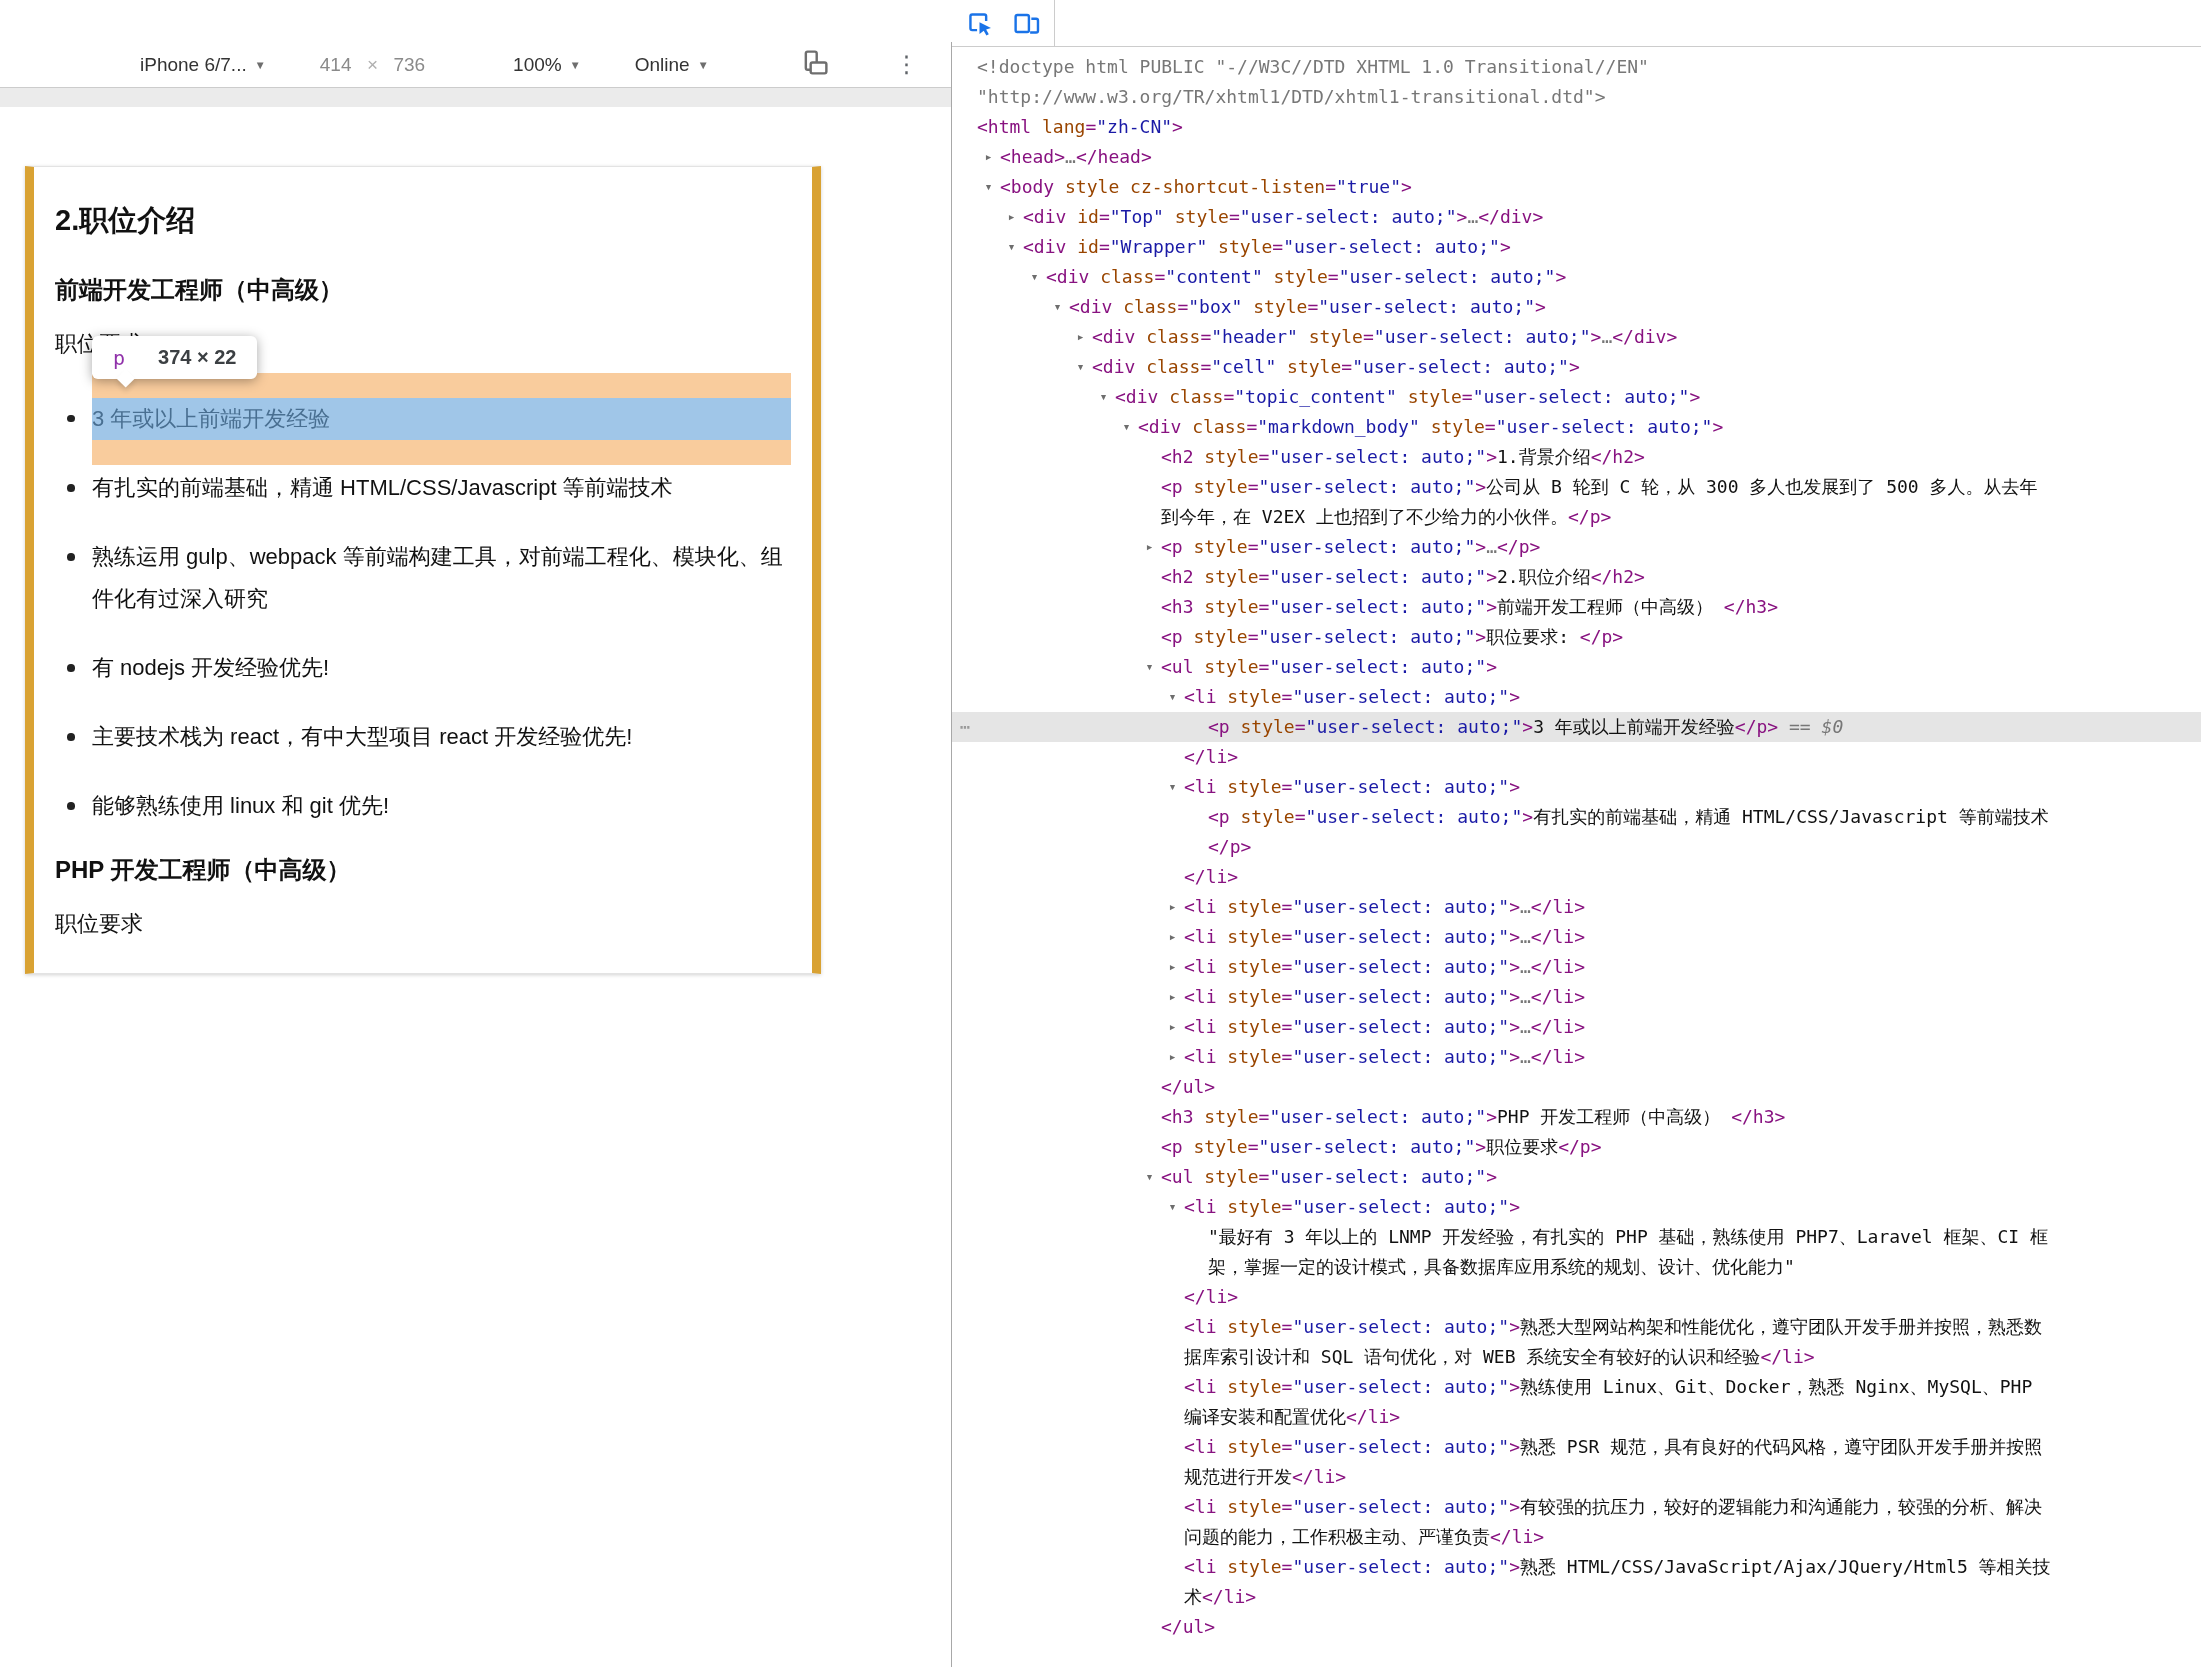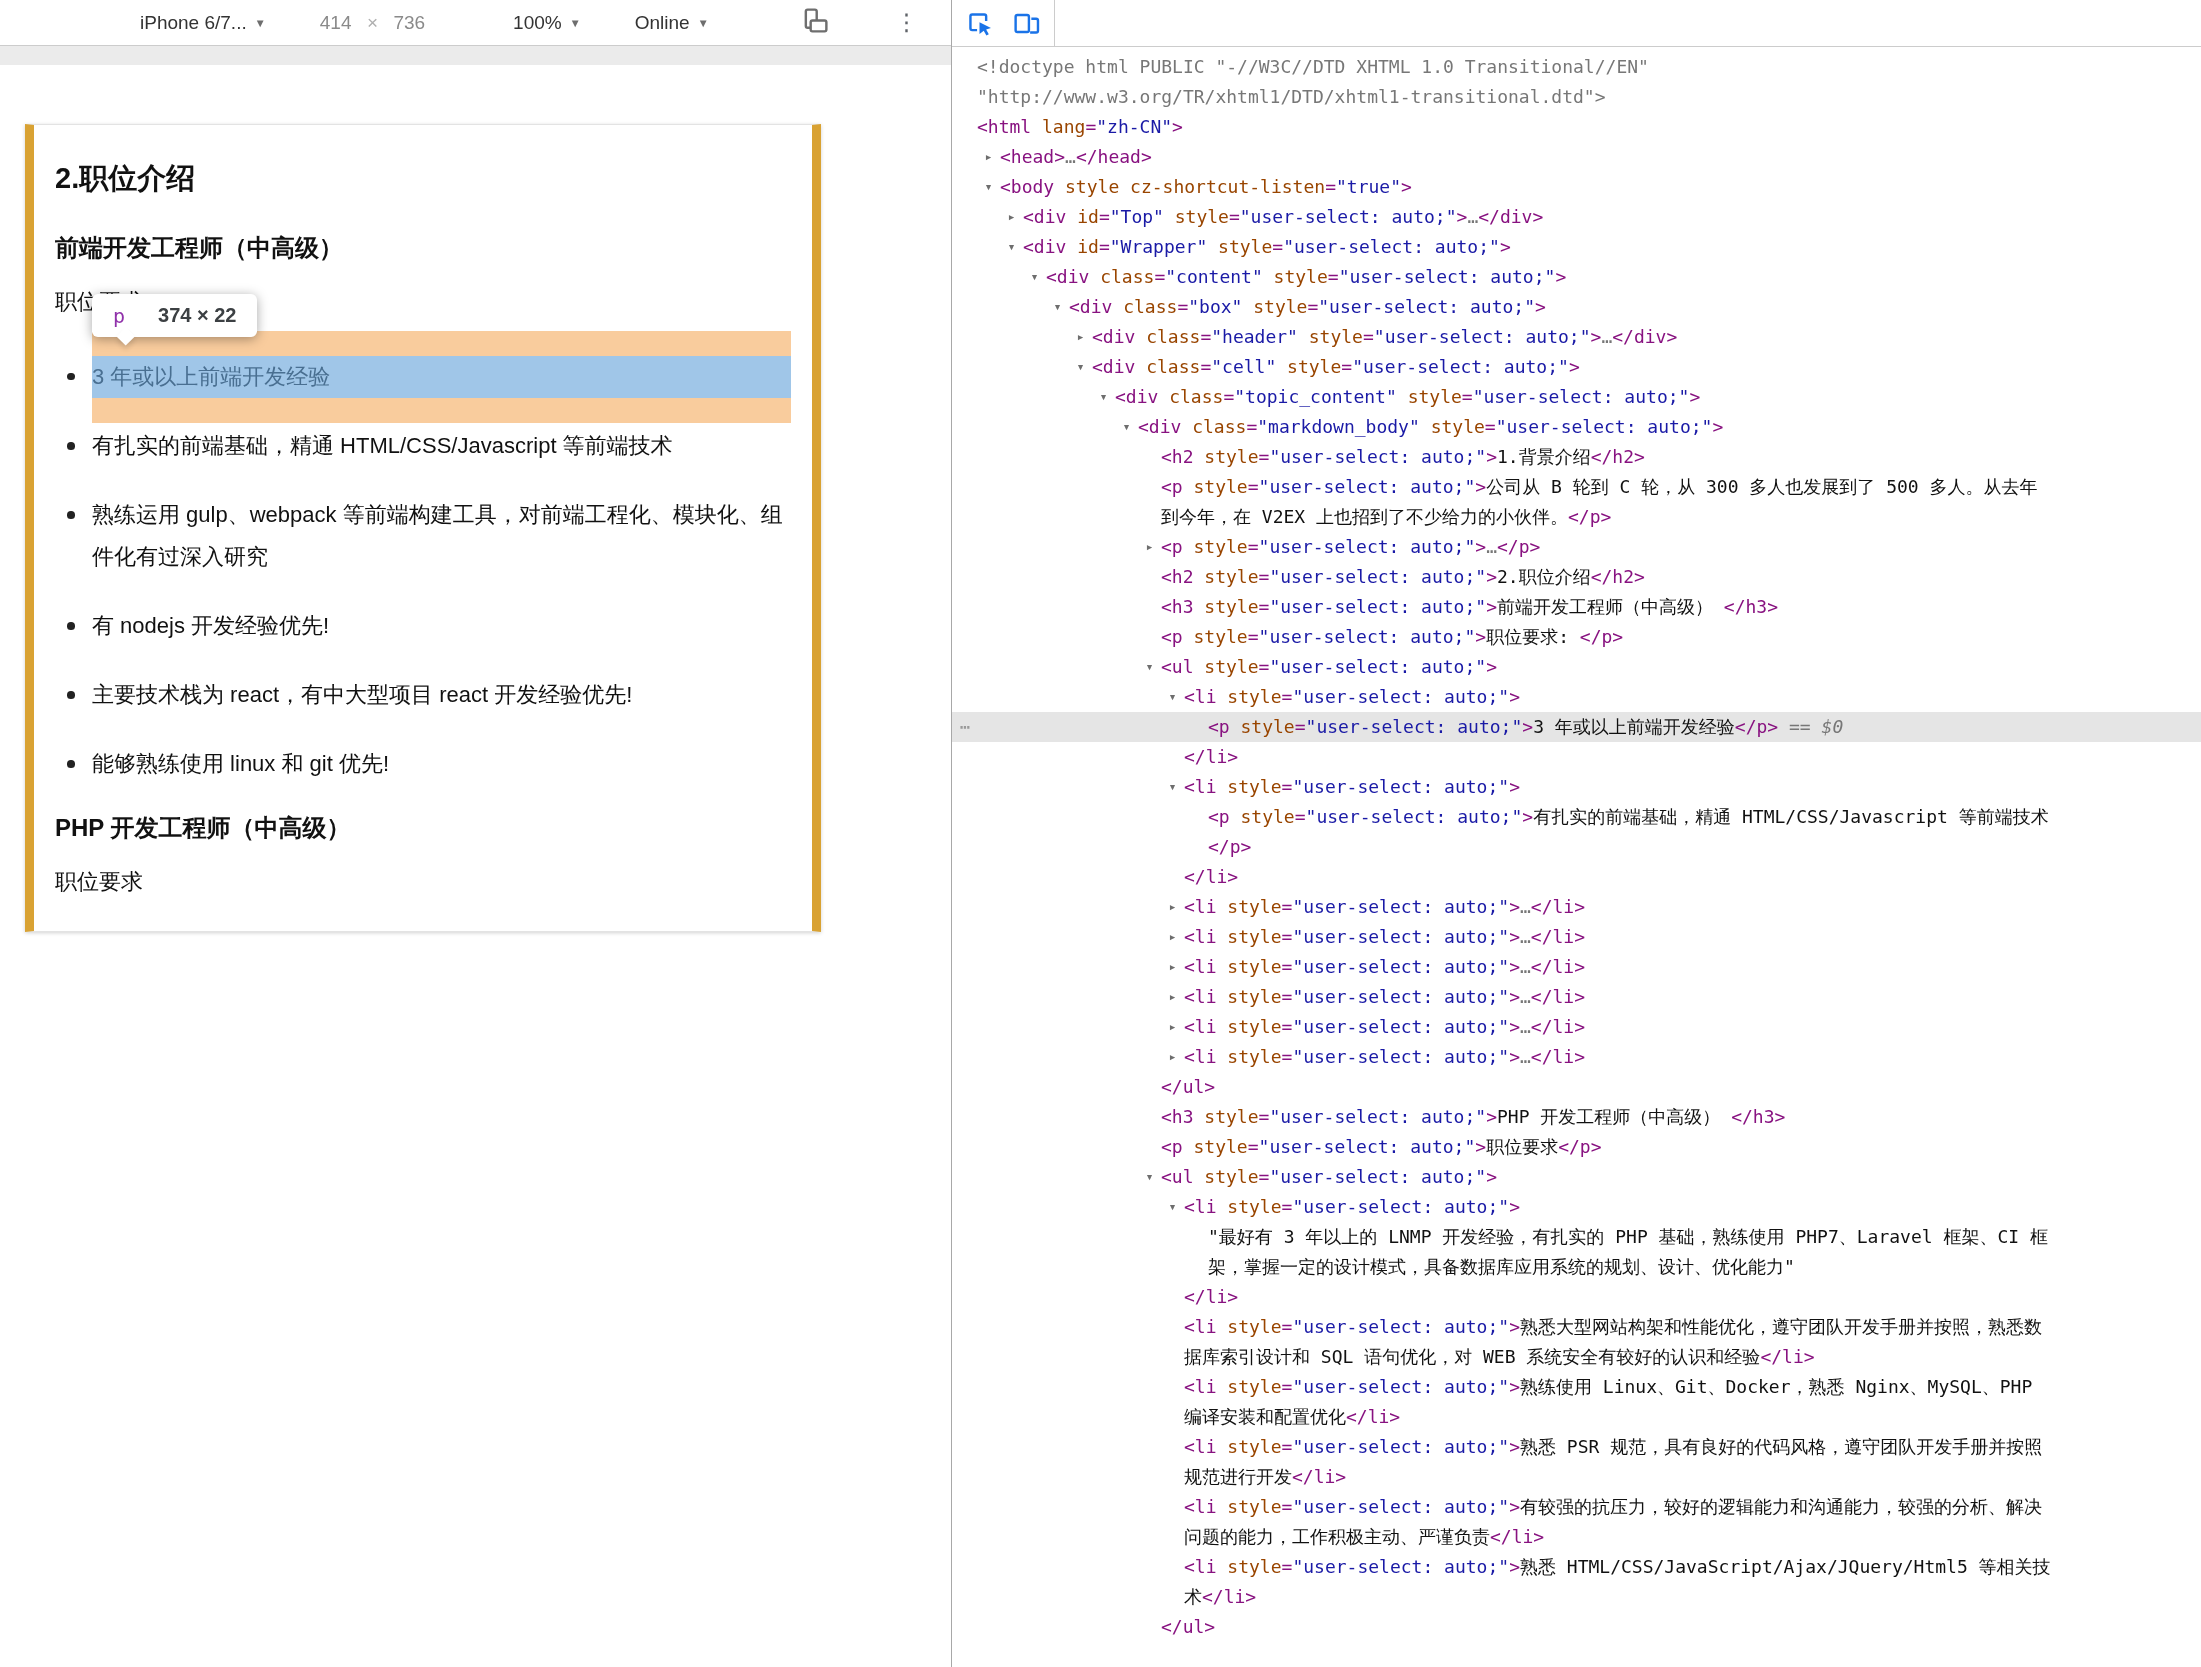--- a/index.html
+++ b/index.html
@@ -1,21 +1,21 @@
 <!DOCTYPE html>
 <html><head>
 <meta charset="utf-8">
 <style>
   html,body{margin:0;padding:0;background:#fff;}
   .app{width:2202px;height:1668px;position:relative;overflow:hidden;display:flex;
        font-family:"Liberation Sans",sans-serif;background:#fff;}
 
   
   .left-pane{width:951px;min-width:951px;border-right:1px solid #a8a8a8;display:flex;
-             flex-direction:column;overflow:hidden;background:#fff;}
+             flex-direction:column;overflow:hidden;background:#fff;margin-top:42px;}
   .dev-toolbar{height:46px;min-height:46px;border-bottom:1px solid #ccc;display:flex;
                align-items:center;font-size:19px;color:#333;background:#fff;padding-left:140px;box-sizing:border-box;}
   .dt-item{display:flex;align-items:center;cursor:default;white-space:nowrap;}
   .caret{font-size:11.5px;color:#6e6e6e;margin-left:7.7px;}
   .dims{display:flex;color:#8a8a8a;margin-left:54px;gap:15.4px;}
   .dims .dim{color:#8a8a8a;}
   .dims .times{color:#b0b0b0;}
   .zoom-item{margin-left:88px;}
   .net-item{margin-left:54px;}
   .rotate-btn{margin-left:92px;display:flex;align-items:center;}

